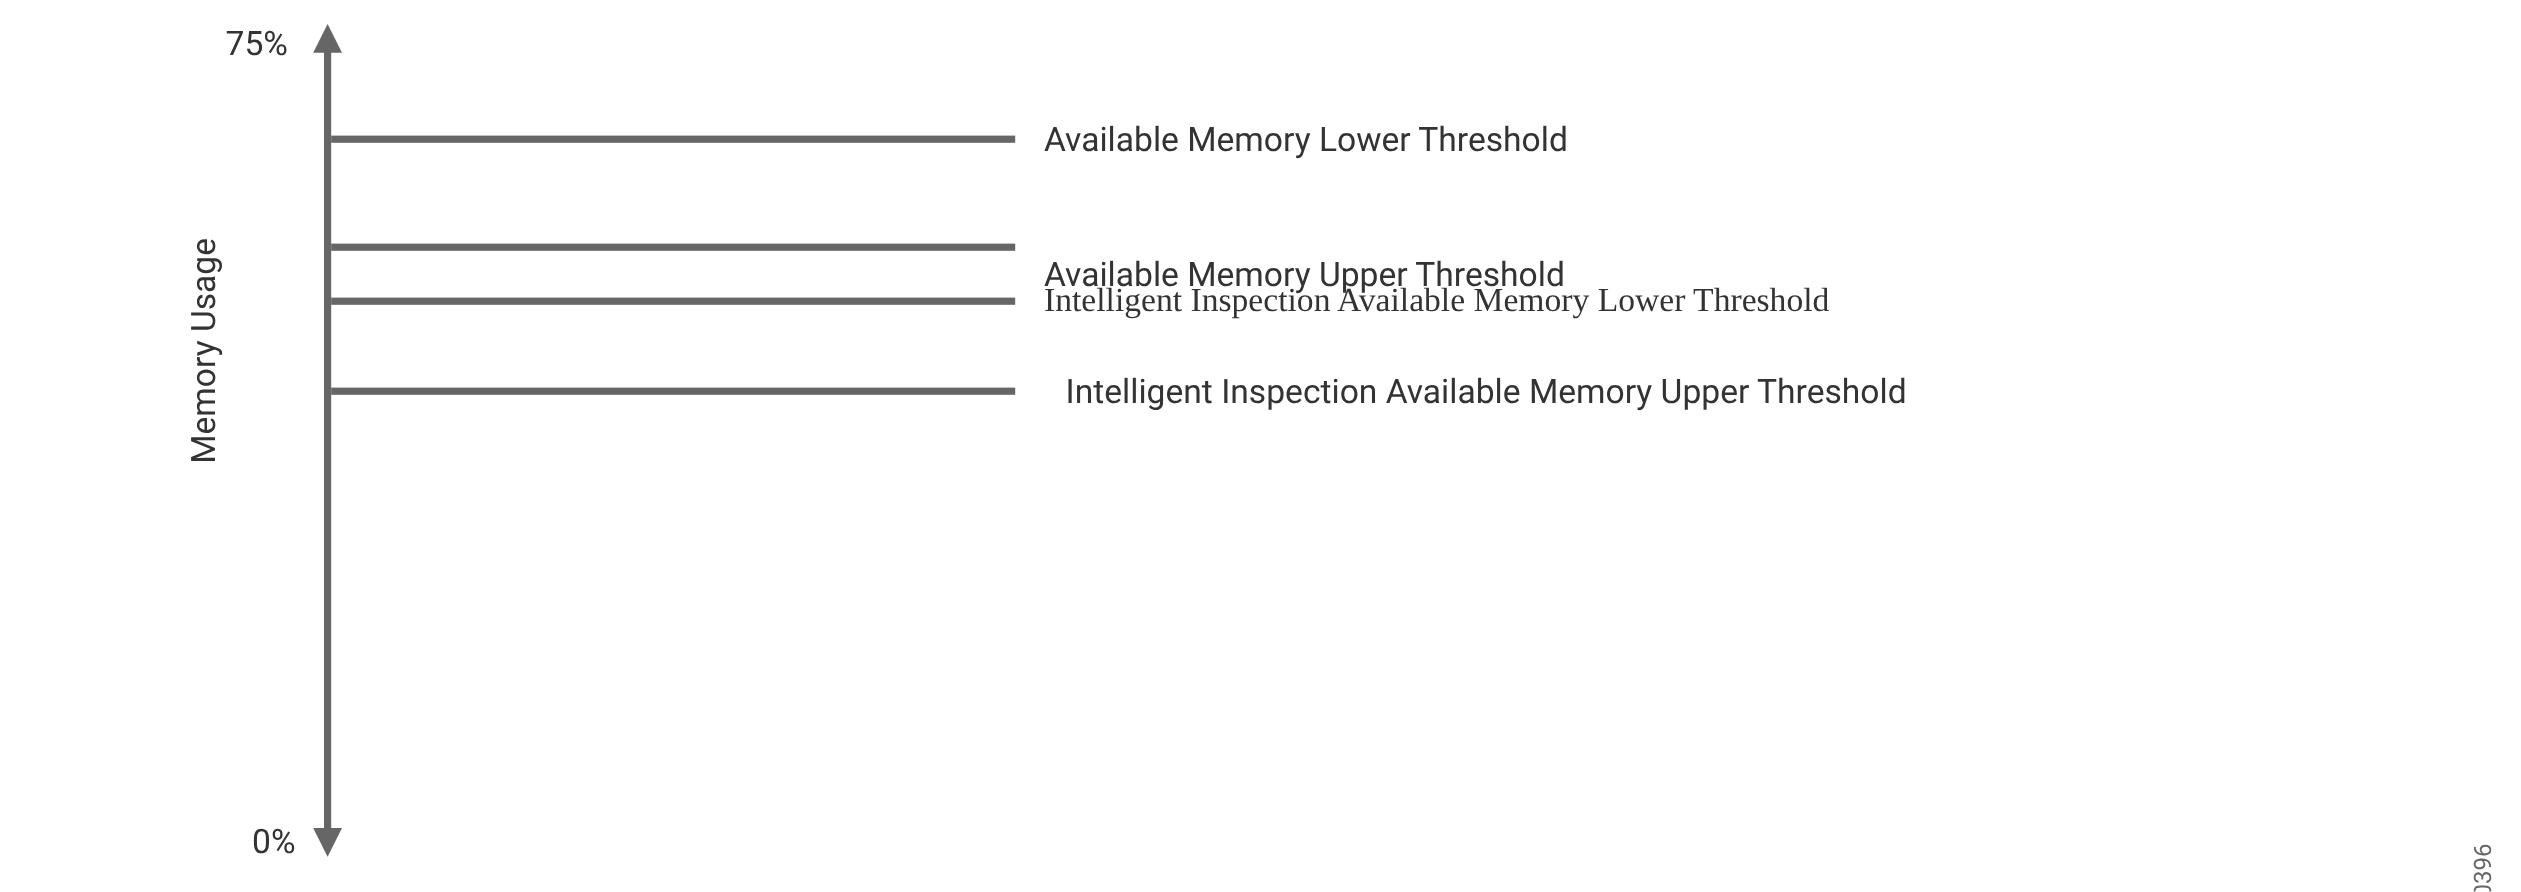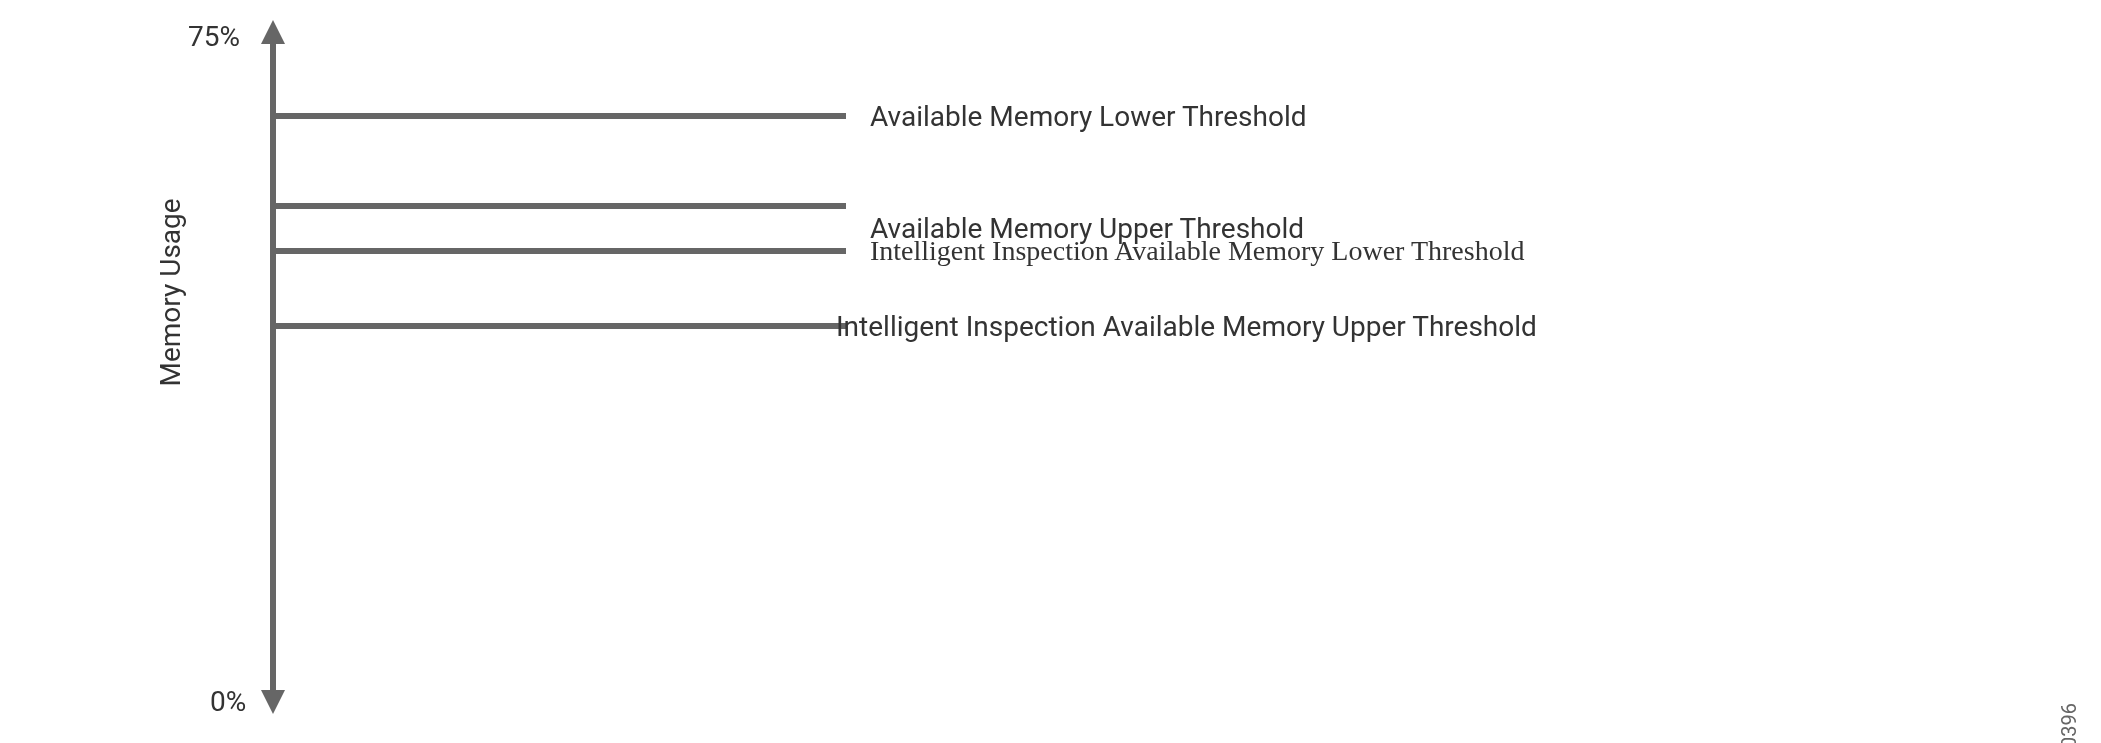--- a/index.html
+++ b/index.html
@@ -86,21 +86,21 @@
       color: #333;
       white-space: nowrap;
     }
     .line-1 { top: 93px; }
     .label-1 { left: 690px; top: 80px; }
     .line-2 { top: 183px; }
     .label-2 { left: 690px; top: 180px; margin-top: 12px; }
     .line-3 { top: 228px; }
     .label-3 { left: 690px; top: 215px; font-family: Liberation Serif, serif; }
     .line-4 { top: 303px; }
-    .label-4 { left: 656px; top: 290px; }
+    .label-4 { left: 708px; top: 290px; }
     .image-id {
       position: absolute;
       right: 20px;
       bottom: 40px;
       transform: rotate(-90deg);
       transform-origin: right bottom;
       font-size: 20px;
       color: #666;
     }
   </style>

